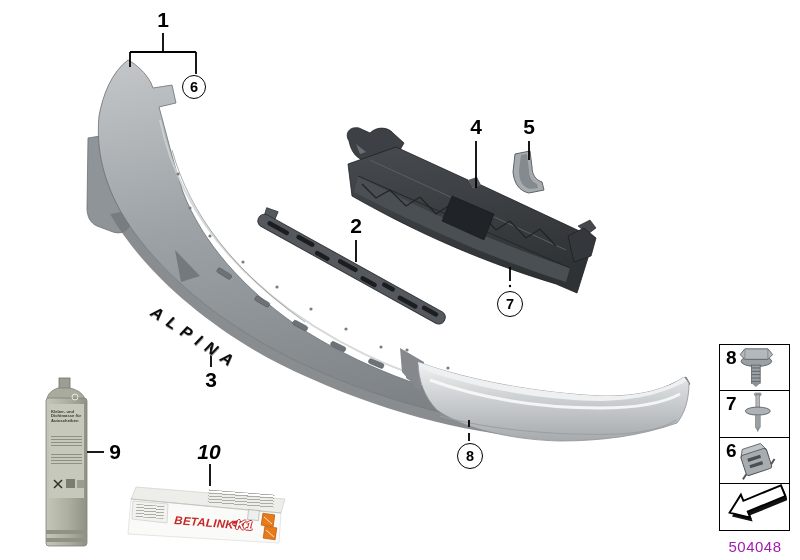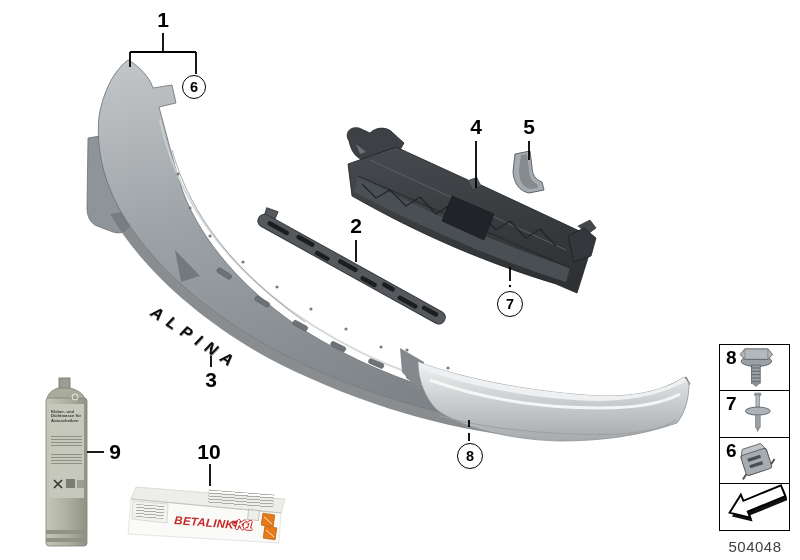--- a/index.html
+++ b/index.html
@@ -13,21 +13,21 @@
         font:700 14.5px "Liberation Sans",sans-serif;color:#000;cursor:pointer;}
   .emblem{position:absolute;left:157px;top:303px;width:150px;transform:rotate(33deg);
           transform-origin:0 0;font:italic 900 16px "Liberation Sans",sans-serif;
           letter-spacing:7px;color:#0c0c0c;text-shadow:0.8px 0.8px 0 #9a9a9a;}
   .sidebar{position:absolute;left:719px;top:344px;width:71px;}
   .cell{position:relative;box-sizing:border-box;width:71px;height:48px;border:1.7px solid #000;
         margin-top:-1.7px;background:#fff;cursor:pointer;}
   .cell:first-child{margin-top:0;}
   .cellnum{position:absolute;left:6px;top:2px;font:700 19px "Liberation Sans",sans-serif;color:#000;}
   .diagnum{position:absolute;left:716px;top:538px;width:78px;text-align:center;
-           font:400 15px "Liberation Sans",sans-serif;color:#404040;letter-spacing:0.5px;}
+           font:400 15px "Liberation Sans",sans-serif;color:#a21caf;letter-spacing:0.5px;}
   .tube-text{position:absolute;left:51px;top:409px;width:66px;
              font:700 8px "Liberation Sans",sans-serif;color:#3a3b31;line-height:1.15;
              transform:scale(0.52);transform-origin:0 0;}
   .fineline{position:absolute;background:repeating-linear-gradient(to bottom,
             #8e9083 0,#8e9083 1px,transparent 1px,transparent 3px);}
   .boxline{position:absolute;background:repeating-linear-gradient(to bottom,
             #adada8 0,#adada8 1px,transparent 1px,transparent 3px);}
   .brand{position:absolute;left:175px;top:512px;transform:rotate(4.5deg);transform-origin:0 0;
          font:italic 800 11.5px "Liberation Sans",sans-serif;color:#c62828;letter-spacing:0.3px;
          white-space:nowrap;}
@@ -200,21 +200,21 @@
   </g>
   <circle cx="510" cy="286" r="1.2" fill="#000"></circle>
 </svg>
 
 <div class="lbl" style="left:163px;top:9px;">1</div>
 <div class="lbl" style="left:356px;top:215px;">2</div>
 <div class="lbl" style="left:211px;top:369px;">3</div>
 <div class="lbl" style="left:476px;top:116px;">4</div>
 <div class="lbl" style="left:529px;top:116px;">5</div>
 <div class="lbl" style="left:115px;top:441px;">9</div>
-<div class="lbl" style="left:209px;top:441px;">10</div>
+<div class="lbl" style="left:209px;top:441px;font-style:italic;">10</div>
 
 <div class="circ" style="left:182px;top:75px;width:24px;height:24px;">6</div>
 <div class="circ" style="left:497px;top:291px;width:26px;height:26px;">7</div>
 <div class="circ" style="left:457px;top:443px;width:26px;height:26px;">8</div>
 
 <div class="emblem">ALPINA</div>
 
 <div class="tube-text">
   <div>Kleber- und</div>
   <div>Dichtmasse für</div>

